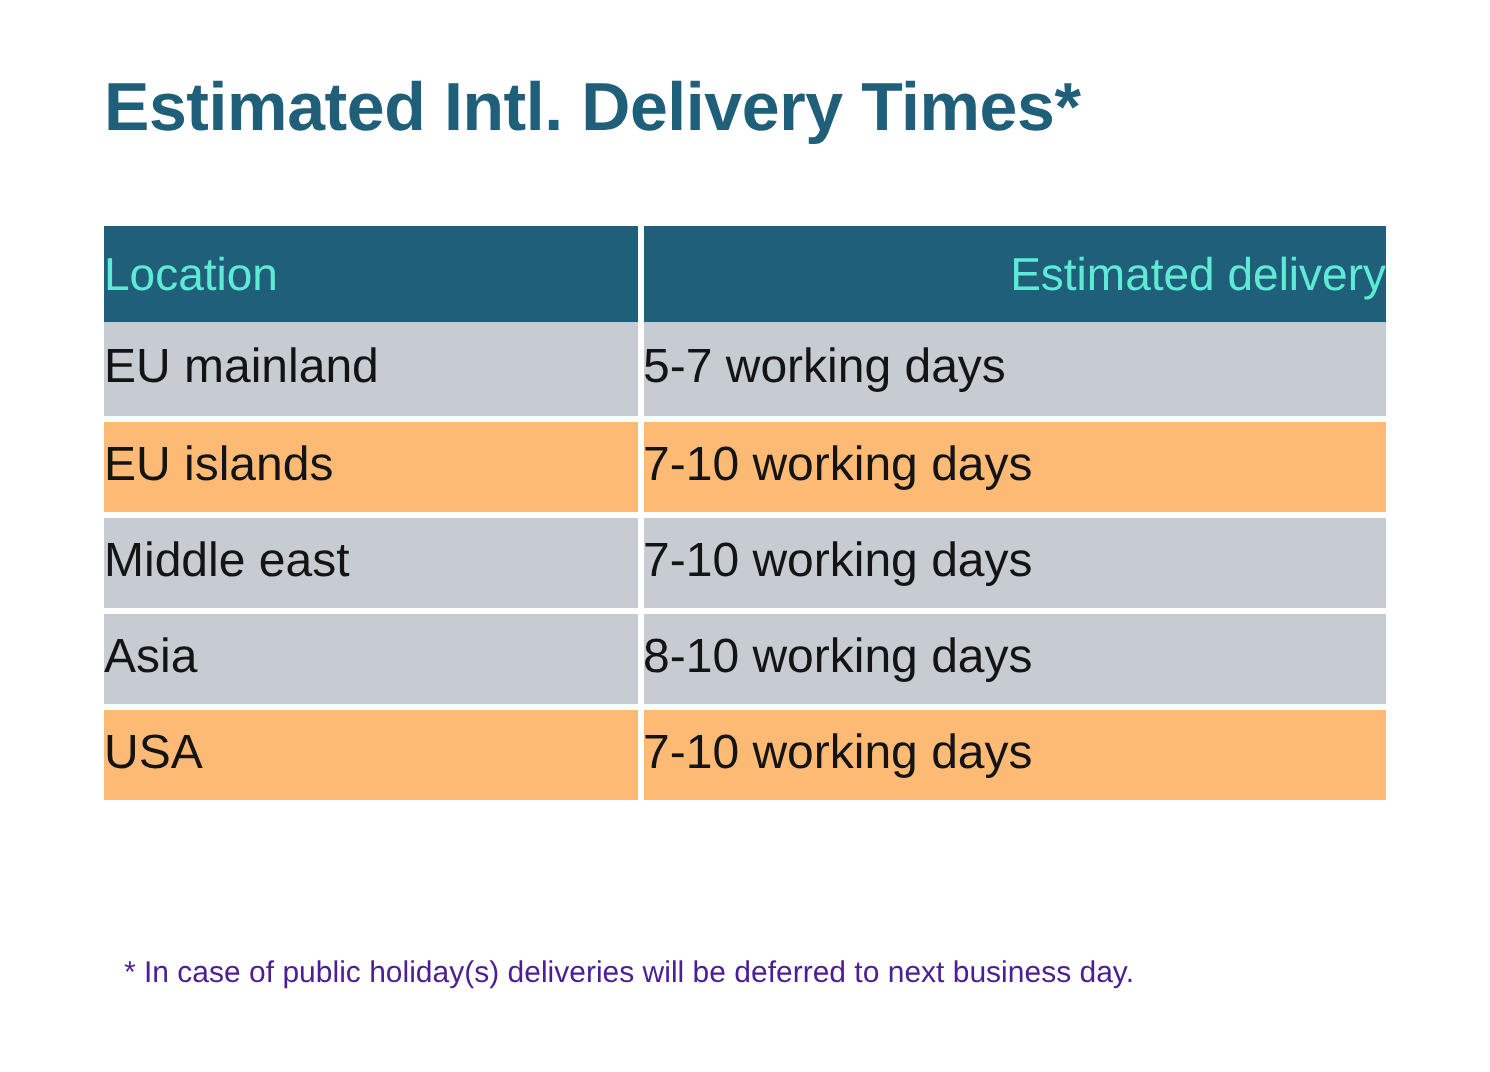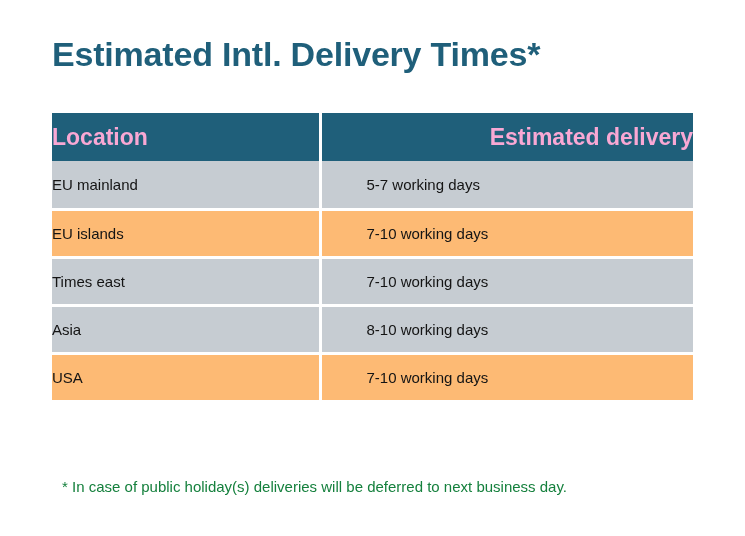--- a/index.html
+++ b/index.html
@@ -38,50 +38,50 @@
     table-layout: fixed;
   }
   .table col.c1 { width: 268px; }
   .table col.c2 { width: 373px; }
   .table th, .table td {
     padding: 0;
     margin: 0;
   }
   .hdr-cell {
     background: #1f5f7a;
-    color: #f9a8d4;
+    color: #5eead4;
     font-size: 23px;
-    font-weight: bold;
+    font-weight: normal;
     height: 48px;
     text-align: left;
     vertical-align: middle;
     padding-left: 15px;
     box-sizing: border-box;
     border-right: 3px solid #ffffff;
   }
   .hdr-cell.last { border-right: none; text-align: right; }
   .row-cell {
-    font-size: 15px;
+    font-size: 24px;
     color: #141414;
     height: 48px;
     vertical-align: middle;
     padding-left: 15px;
     box-sizing: border-box;
     border-right: 3px solid #ffffff;
     border-bottom: 3px solid #ffffff;
   }
-  .row-cell.last { border-right: none; padding-left: 45px; }
+  .row-cell.last { border-right: none; }
   tr.odd .row-cell { background: #c6ccd2; }
   tr.even .row-cell { background: #fdba74; }
   .footnote {
     position: absolute;
     left: 62px;
     top: 478px;
     font-size: 15px;
-    color: #15803d;
+    color: #4c1d95;
     white-space: nowrap;
   }
 </style>
 </head>
 <body>
 
 <div class="page">
 
   <div class="title">Estimated Intl. Delivery Times*</div>
 
@@ -99,21 +99,21 @@
     <tbody>
       <tr class="odd">
         <td class="row-cell">EU mainland</td>
         <td class="row-cell last">5-7 working days</td>
       </tr>
       <tr class="even">
         <td class="row-cell">EU islands</td>
         <td class="row-cell last">7-10 working days</td>
       </tr>
       <tr class="odd">
-        <td class="row-cell">Times east</td>
+        <td class="row-cell">Middle east</td>
         <td class="row-cell last">7-10 working days</td>
       </tr>
       <tr class="odd">
         <td class="row-cell">Asia</td>
         <td class="row-cell last">8-10 working days</td>
       </tr>
       <tr class="even">
         <td class="row-cell">USA</td>
         <td class="row-cell last">7-10 working days</td>
       </tr>

